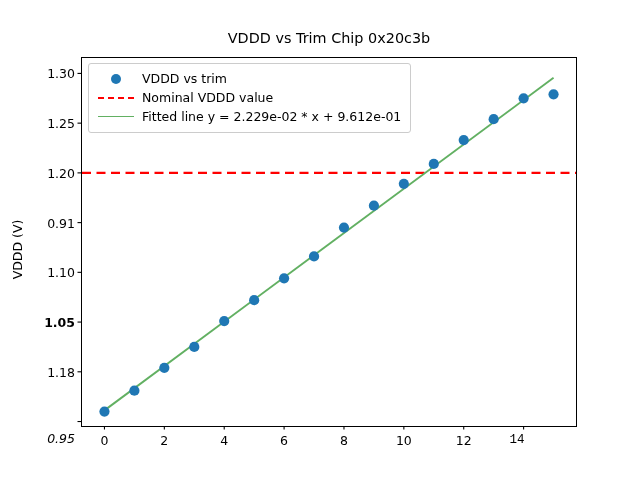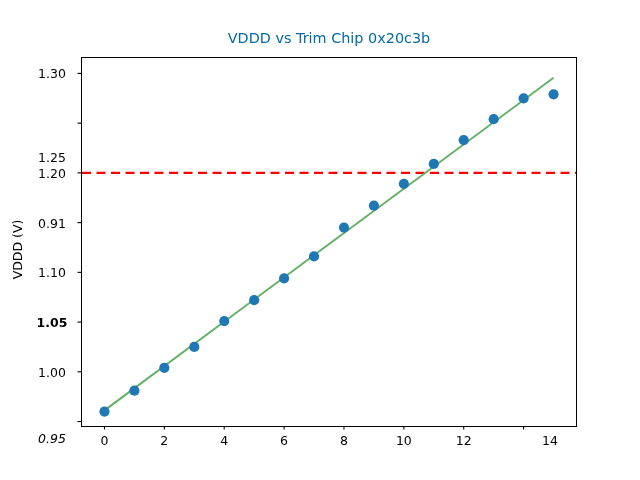--- a/index.html
+++ b/index.html
@@ -21,21 +21,21 @@
     height: 480px;
     background: #ffffff;
   }
   #chart-title {
     position: absolute;
     left: 81px;
     top: 30px;
     width: 496px;
     text-align: center;
     font-size: 14.4px;
-    color: #0369a1;
+    color: #000000;
     letter-spacing: 0px;
     white-space: nowrap;
   }
   #plot-area {
     position: absolute;
     left: 81px;
     top: 57px;
     width: 496px;
     height: 370px;
     border: 1.1px solid #000000;
@@ -44,21 +44,21 @@
     background: #ffffff;
   }
   #plot-svg {
     position: absolute;
     left: 0; top: 0;
   }
   .tick-label-y {
     position: absolute;
     right: 0;
     width: 46px;
-    text-align: center;
+    text-align: right;
     font-size: 12.5px;
     color: #000000;
     transform: translateY(-50%);
     white-space: nowrap;
   }
   .tick-label-x {
     position: absolute;
     top: 0;
     width: 40px;
     text-align: center;
@@ -150,38 +150,38 @@
 <body>
 
 <div id="figure">
 
   <div id="chart-title">VDDD vs Trim Chip 0x20c3b</div>
 
   <div id="ylabel">VDDD (V)</div>
 
   <div id="y-ticklabels">
       <div class="tick-label-y" style="top: 438px; font-style: italic;">0.95</div>
-      <div class="tick-label-y" style="top: 371.795px;">1.00</div>
+      <div class="tick-label-y" style="top: 371.795px;">1.18</div>
       <div class="tick-label-y" style="top: 322.065px; font-weight: bold;">1.05</div>
       <div class="tick-label-y" style="top: 272.335px;">1.10</div>
       <div class="tick-label-y" style="top: 222.605px;">0.91</div>
       <div class="tick-label-y" style="top: 172.876px;">1.20</div>
-      <div class="tick-label-y" style="top: 123.146px; margin-top: 34px;">1.25</div>
+      <div class="tick-label-y" style="top: 123.146px;">1.25</div>
       <div class="tick-label-y" style="top: 73.4162px;">1.30</div>
     </div>
 
   <div id="x-ticklabels">
       <div class="tick-label-x" style="left: 104.455px;">0</div>
       <div class="tick-label-x" style="left: 164.333px;">2</div>
       <div class="tick-label-x" style="left: 224.212px;">4</div>
       <div class="tick-label-x" style="left: 284.091px;">6</div>
       <div class="tick-label-x" style="left: 343.97px;">8</div>
       <div class="tick-label-x" style="left: 403.848px;">10</div>
       <div class="tick-label-x" style="left: 463.727px;">12</div>
-      <div class="tick-label-x" style="left: 550px;">14</div>
+      <div class="tick-label-x" style="left: 517px; font-family: Liberation Mono, monospace;">14</div>
     </div>
 
 
   <div id="plot-area">
     <svg id="plot-svg" width="494" height="368">
         <line x1="0" y1="114.87567567567564" x2="494" y2="114.87567567567564" stroke="#ff0000" stroke-width="2.2" stroke-dasharray="9,5.5"></line>
         <line x1="22.454545454545457" y1="352.3848648648648" x2="471.54545454545456" y2="19.842162162162083" stroke="#62b062" stroke-width="1.9" stroke-linecap="butt"></line>
         <g>
           <circle cx="22.454545454545457" cy="353.57837837837843" r="5.1" fill="#1f77b4"></circle>
           <circle cx="52.3939393939394" cy="332.6918918918919" r="5.1" fill="#1f77b4"></circle>
@@ -196,20 +196,40 @@
           <circle cx="321.8484848484848" cy="125.81621621621608" r="5.1" fill="#1f77b4"></circle>
           <circle cx="351.7878787878788" cy="105.92432432432417" r="5.1" fill="#1f77b4"></circle>
           <circle cx="381.7272727272727" cy="82.05405405405389" r="5.1" fill="#1f77b4"></circle>
           <circle cx="411.6666666666667" cy="61.16756756756746" r="5.1" fill="#1f77b4"></circle>
           <circle cx="441.6060606060606" cy="40.28108108108108" r="5.1" fill="#1f77b4"></circle>
           <circle cx="471.54545454545456" cy="36.302702702702675" r="5.1" fill="#1f77b4"></circle>
         </g>
       </svg>
   </div>
 
+  <div id="legend">
+      <div class="legend-row">
+        <span class="legend-handle">
+          <span class="legend-marker-dot" style="background: rgb(31, 119, 180);"></span>
+        </span>
+        <span class="legend-label">VDDD vs trim</span>
+      </div>
+      <div class="legend-row">
+        <span class="legend-handle">
+          <span class="legend-line" style="border-top: 2.2px dashed rgb(255, 0, 0); height: 0px;"></span>
+        </span>
+        <span class="legend-label">Nominal VDDD value</span>
+      </div>
+      <div class="legend-row">
+        <span class="legend-handle">
+          <span class="legend-line" style="border-top: 1.9px solid rgb(98, 176, 98); height: 0px;"></span>
+        </span>
+        <span class="legend-label">Fitted line y = 2.229e-02 * x + 9.612e-01</span>
+      </div>
+    </div>
 
 <svg width="640" height="480" style="position: absolute; left: 0px; top: 0px; pointer-events: none;">
       <line x1="77.5" y1="421.52432432432437" x2="81" y2="421.52432432432437" stroke="#000" stroke-width="1.1"></line>
       <line x1="77.5" y1="371.79459459459457" x2="81" y2="371.79459459459457" stroke="#000" stroke-width="1.1"></line>
       <line x1="77.5" y1="322.06486486486483" x2="81" y2="322.06486486486483" stroke="#000" stroke-width="1.1"></line>
       <line x1="77.5" y1="272.33513513513503" x2="81" y2="272.33513513513503" stroke="#000" stroke-width="1.1"></line>
       <line x1="77.5" y1="222.60540540540543" x2="81" y2="222.60540540540543" stroke="#000" stroke-width="1.1"></line>
       <line x1="77.5" y1="172.87567567567564" x2="81" y2="172.87567567567564" stroke="#000" stroke-width="1.1"></line>
       <line x1="77.5" y1="123.14594594594587" x2="81" y2="123.14594594594587" stroke="#000" stroke-width="1.1"></line>
       <line x1="77.5" y1="73.41621621621607" x2="81" y2="73.41621621621607" stroke="#000" stroke-width="1.1"></line>

